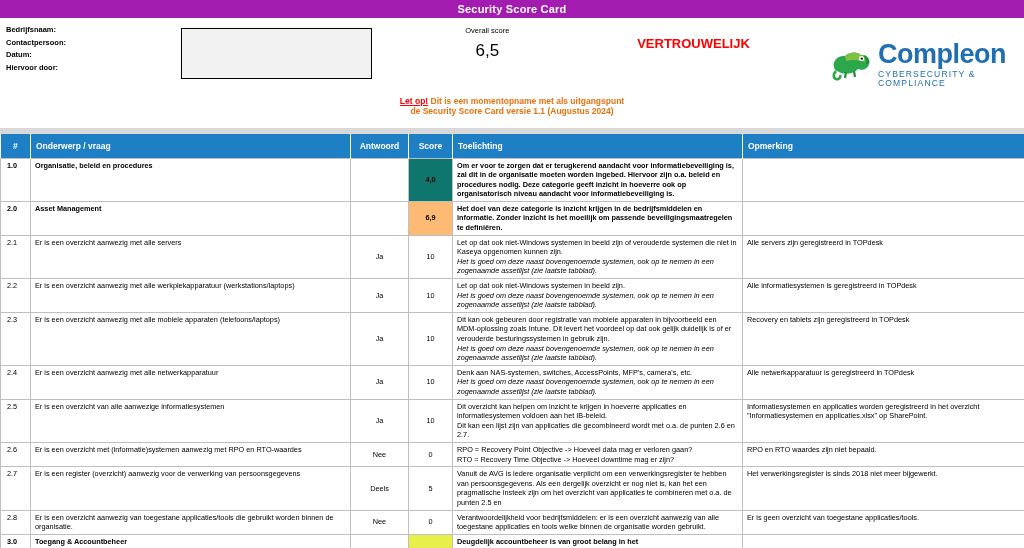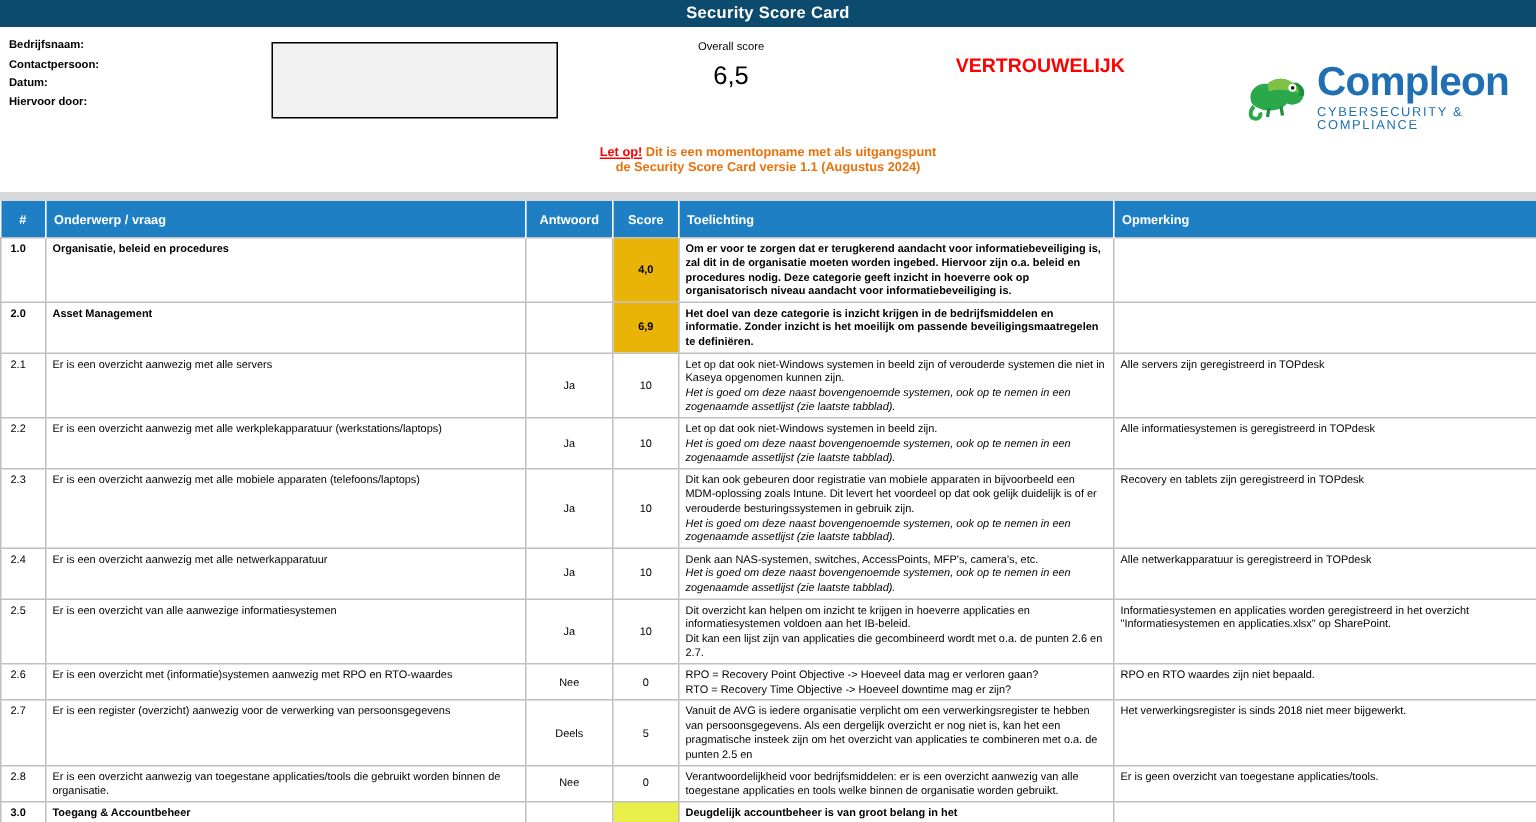--- a/index.html
+++ b/index.html
@@ -7,21 +7,21 @@
   body {
     width:1024px; height:548px;
     background:#ffffff;
     font-family:"Liberation Sans", sans-serif;
     font-size:8px;
     color:#000;
     overflow:hidden;
   }
   .title-bar {
     height:18px;
-    background:#0c4a6e;
+    background:#a21caf;
     color:#fff;
     font-weight:bold;
     font-size:11px;
     display:flex;
     align-items:center;
     justify-content:center;
     letter-spacing:.2px;
   }
   .header {
     height:76px;
@@ -125,22 +125,22 @@
     padding:2px 4px;
     vertical-align:top;
     font-size:7.3px;
     line-height:9.6px;
   }
   td.num { text-align:left; padding-left:6px; }
   td.ans { text-align:center; vertical-align:middle; }
   td.score { text-align:center; vertical-align:middle; }
   tr.cat td { font-weight:bold; }
   tr.cat td.toel { font-weight:bold; }
-  .sc-orange { background:#eab308; font-weight:bold;margin-left:24px; }
-  .sc-green { background:#eab308; font-weight:bold; }
+  .sc-orange { background:#0f766e; font-weight:bold;margin-left:24px; }
+  .sc-green { background:#fdba74; font-weight:bold; }
   .sc-yellow { background:#e8ee4a; font-weight:bold; }
   .ital { font-style:italic; }
   col.c0 { width:30px; }
   col.c1 { width:320px; }
   col.c2 { width:58px; }
   col.c3 { width:44px; }
   col.c4 { width:290px; }
   col.c5 { width:282px; }
   .grid-wrap { height:calc(548px - 18px - 76px - 34px - 6px); overflow:hidden; }
   .cham { width:42px; height:34px; position:relative; }

